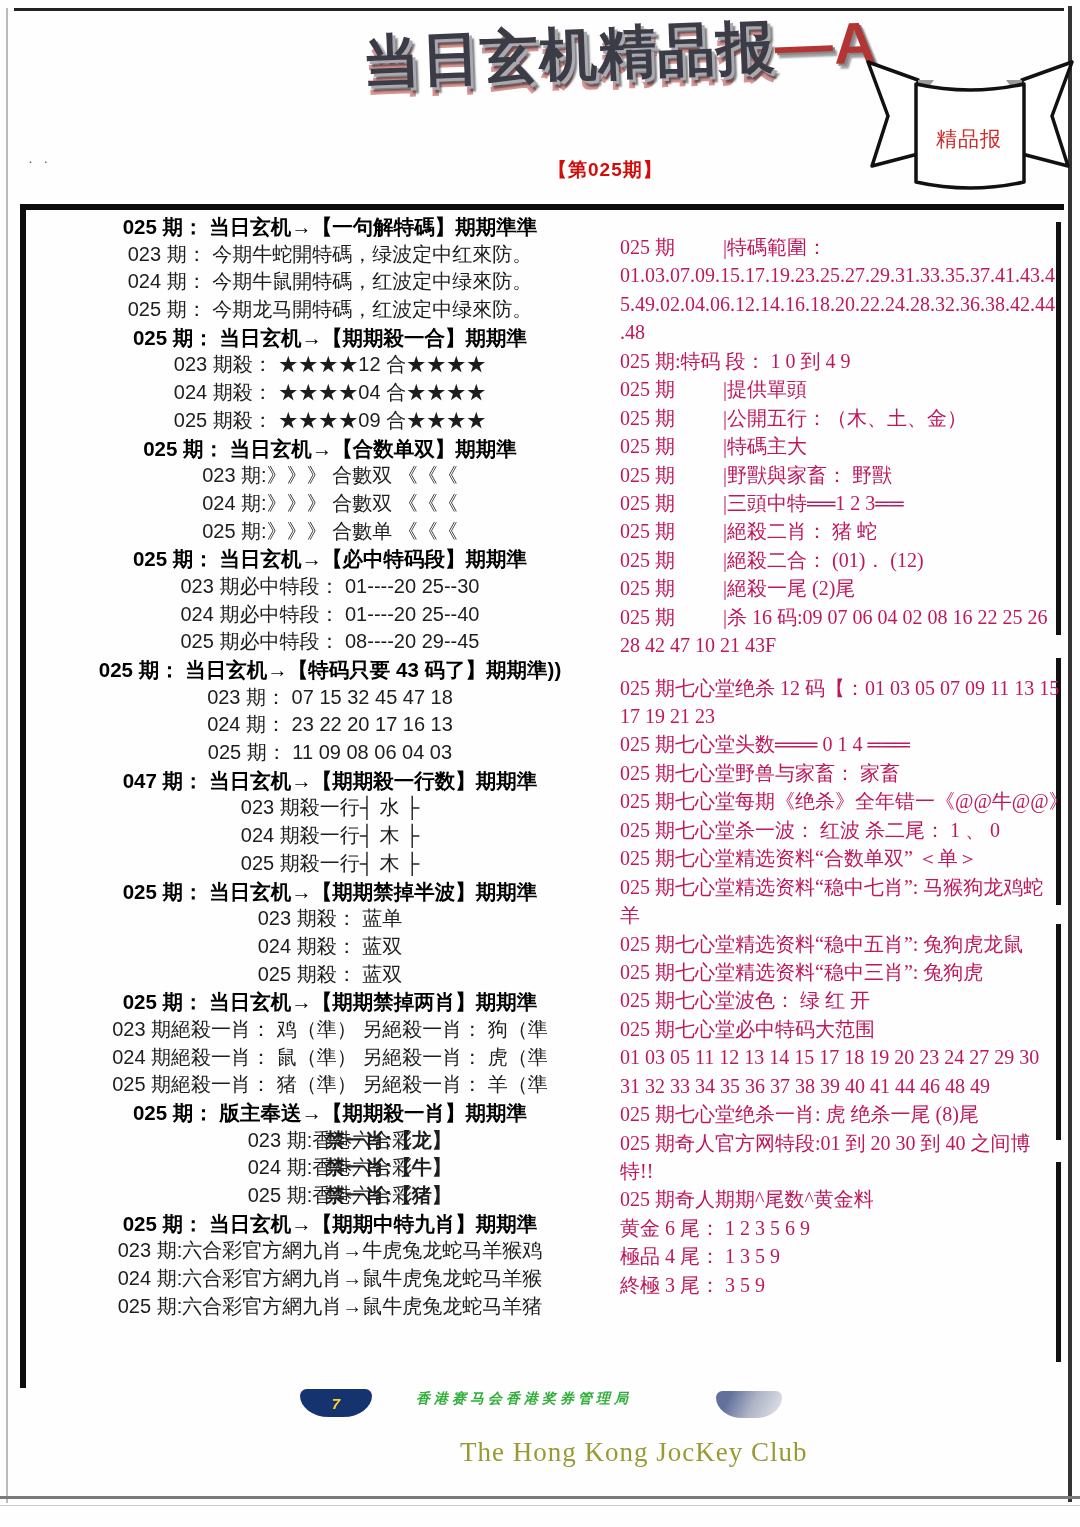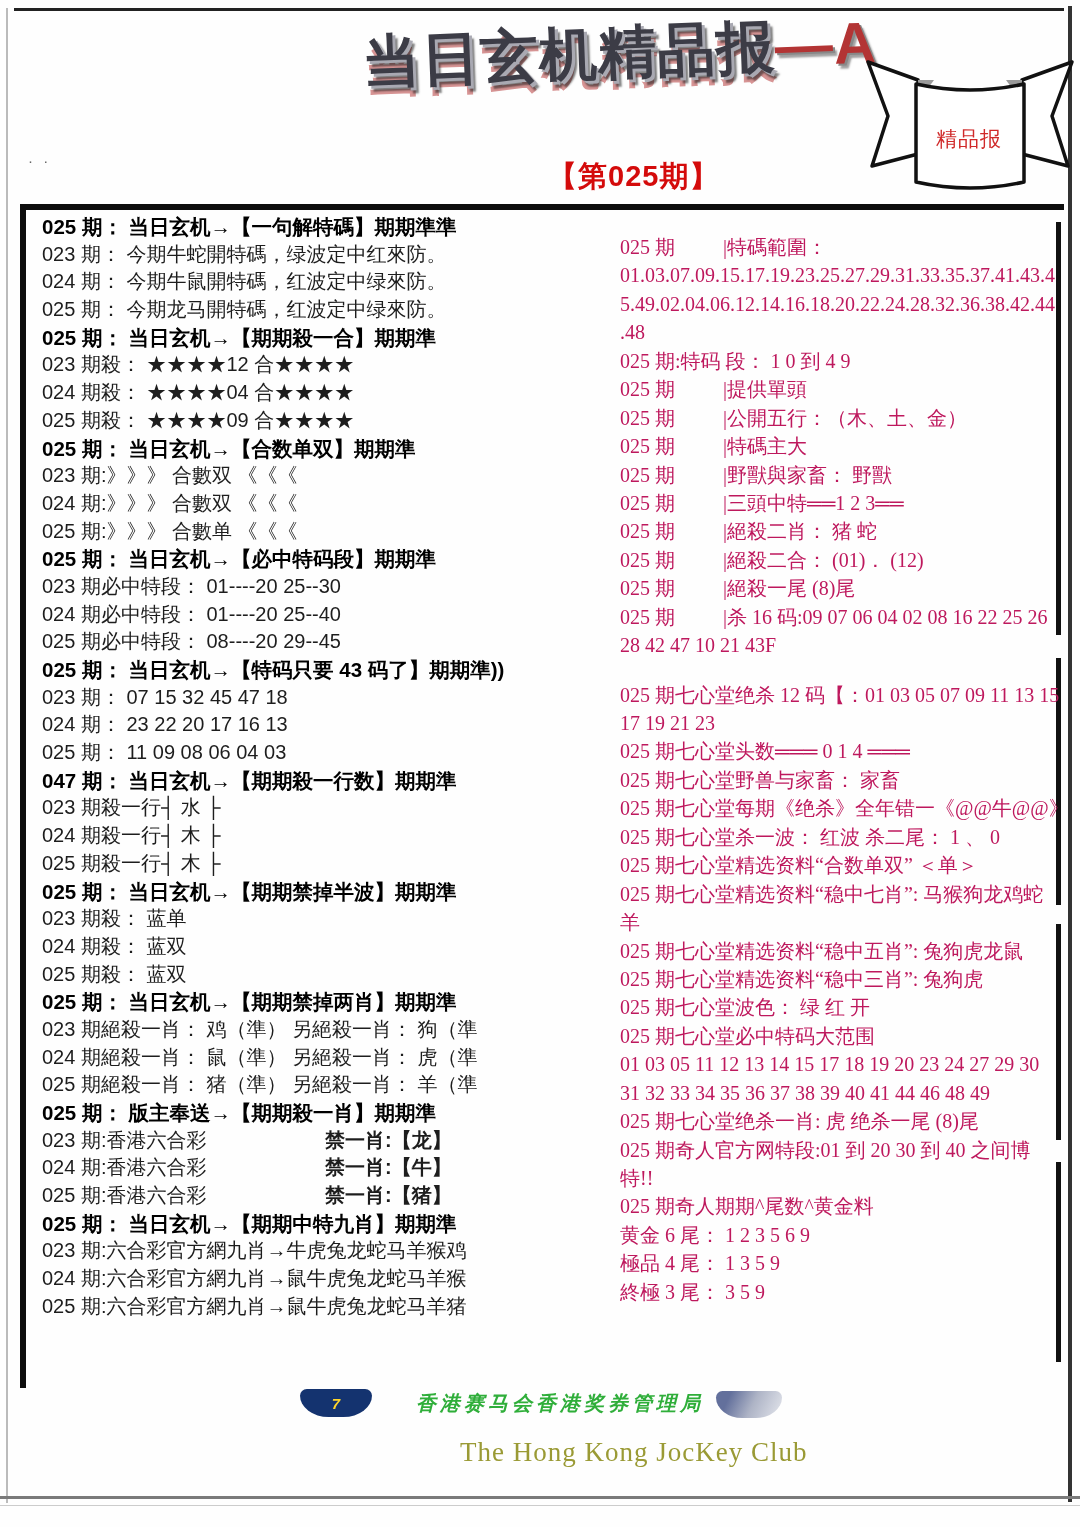--- a/index.html
+++ b/index.html
@@ -20,45 +20,45 @@
   .rseg.s4{top:1162px;height:200px;}
   .footline-a{left:0;top:1496px;width:1080px;height:3px;background:#7a7a7a;}
   .footline-b{left:0;top:1505px;width:1080px;height:1px;background:#ccc;}
 
   
   .corner-marks{left:28px;top:152px;font-size:15px;color:#666;letter-spacing:3px;}
   .masthead{left:362px;top:14px;width:520px;font-size:58px;font-weight:bold;
     letter-spacing:1px;transform:rotate(-2.2deg);color:#3c3c46;white-space:nowrap;
     text-shadow:3px 3px 0 #a9a9b2, 5px 6px 2px rgba(20,20,20,.55), 2px 9px 0 rgba(178,44,44,.5);}
   .masthead .suffix{color:#b33434;text-shadow:2px 2px 0 #888, 4px 5px 2px rgba(20,20,20,.4);}
-  .issue{left:548px;top:157px;font-size:29px;font-weight:bold;color:#d40b0b;letter-spacing:1px;}
+  .issue{left:548px;top:157px;font-size:19px;font-weight:bold;color:#d40b0b;letter-spacing:1px;}
   .ribbon{left:860px;top:50px;width:220px;height:170px;}
   .ribbon svg{position:absolute;left:0;top:0;}
   .ribbon-label{position:absolute;left:64px;top:75px;width:90px;text-align:center;
     font-size:21px;font-weight:normal;color:#d02a2a;letter-spacing:1px;}
 
   
   .col-left{left:42px;top:213px;width:576px;color:#1d1d1d;}
-  .lrow{height:27.7px;line-height:27.7px;font-size:20px;white-space:nowrap;position:relative;}
+  .lrow{height:27.7px;line-height:27.7px;font-size:20px;white-space:nowrap;position:relative;text-align:center;}
   .lrow.h{font-weight:bold;color:#000;font-size:20.5px;}
   .lrow .rt{position:absolute;left:283px;top:0;font-weight:bold;}
 
   .col-right{left:620px;top:233px;width:442px;color:#be185d;font-family:Liberation Serif, serif;}
   .rrow{height:28.45px;line-height:28.45px;font-size:20px;white-space:nowrap;}
   .rrow .lab{display:inline-block;width:103px;}
-  .rrow.mt{margin-top:21px;}
+  .rrow.mt{margin-top:14px;}
 
   
   .bowl{border-radius:12% 12% 50% 50% / 30% 30% 96% 96%;}
   .bowl-navy{left:300px;top:1389px;width:72px;height:28px;background:#14336f;
     display:flex;align-items:center;justify-content:center;}
   .bowl-navy .seven{color:#ffd52a;font-size:15px;font-weight:bold;font-style:italic;line-height:1;}
   .bowl-gray{left:716px;top:1391px;width:66px;height:27px;
     background:linear-gradient(115deg,#63709c 20%,#aeb4c6 55%,#d8dbe4 90%);}
-  .org-cn{left:416px;top:1390px;font-size:20px;font-weight:bold;font-style:italic;
+  .org-cn{left:416px;top:1390px;font-size:14px;font-weight:bold;font-style:italic;
     color:#2fae3a;letter-spacing:4px;white-space:nowrap;}
   .org-en{left:460px;top:1437px;font-size:27px;color:#9a9a35;letter-spacing:1px;white-space:nowrap;font-family:Liberation Serif, serif;}
 </style>
 </head>
 <body>
 
 <div class="page">
 
   <div class="abs edge-top"></div>
   <div class="abs edge-left"></div>
@@ -143,21 +143,21 @@
       <div class="rrow">5.49.02.04.06.12.14.16.18.20.22.24.28.32.36.38.42.44</div>
       <div class="rrow">.48</div>
       <div class="rrow">025 期:特码 段：  1 0 到 4 9</div>
       <div class="rrow"><span class="lab">025 期</span><span>|提供單頭</span></div>
       <div class="rrow"><span class="lab">025 期</span><span>|公開五行：（木、土、金）</span></div>
       <div class="rrow"><span class="lab">025 期</span><span>|特碼主大</span></div>
       <div class="rrow"><span class="lab">025 期</span><span>|野獸與家畜： 野獸</span></div>
       <div class="rrow"><span class="lab">025 期</span><span>|三頭中特══1 2 3══</span></div>
       <div class="rrow"><span class="lab">025 期</span><span>|絕殺二肖： 猪 蛇</span></div>
       <div class="rrow"><span class="lab">025 期</span><span>|絕殺二合： (01)． (12)</span></div>
-      <div class="rrow"><span class="lab">025 期</span><span>|絕殺一尾 (8)尾</span></div>
+      <div class="rrow"><span class="lab">025 期</span><span>|絕殺一尾 (2)尾</span></div>
       <div class="rrow"><span class="lab">025 期</span><span>|杀 16 码:09 07 06 04 02 08 16 22 25 26</span></div>
       <div class="rrow">28 42 47 10 21 43F</div>
       <div class="rrow mt">025 期七心堂绝杀 12 码【：01 03 05 07 09 11 13 15</div>
       <div class="rrow">17 19 21 23</div>
       <div class="rrow">025 期七心堂头数═══ 0    1    4 ═══</div>
       <div class="rrow">025 期七心堂野兽与家畜： 家畜</div>
       <div class="rrow">025 期七心堂每期《绝杀》全年错一《@@牛@@》</div>
       <div class="rrow">025 期七心堂杀一波：  红波  杀二尾：  1 、 0</div>
       <div class="rrow">025 期七心堂精选资料“合数单双”  ＜单＞</div>
       <div class="rrow">025 期七心堂精选资料“稳中七肖”: 马猴狗龙鸡蛇</div>

